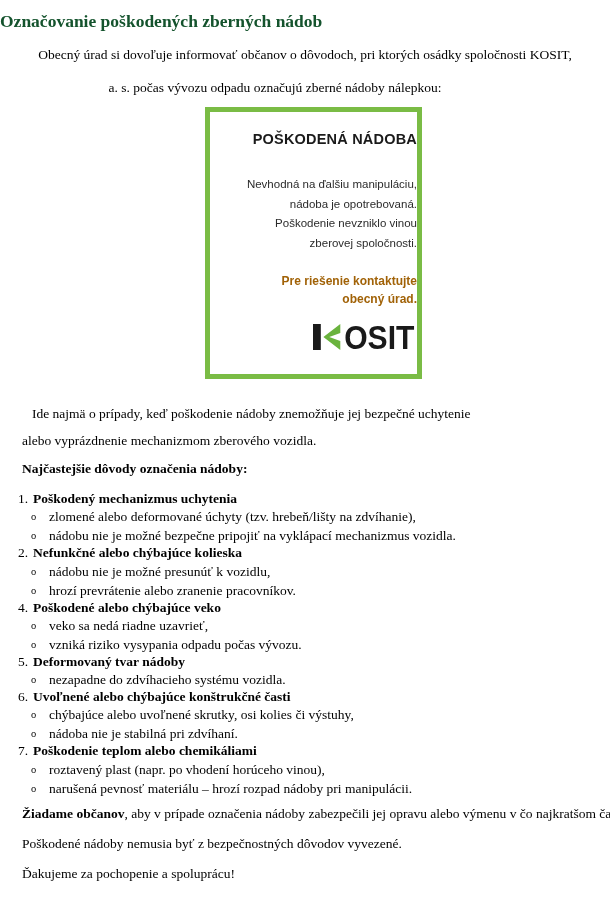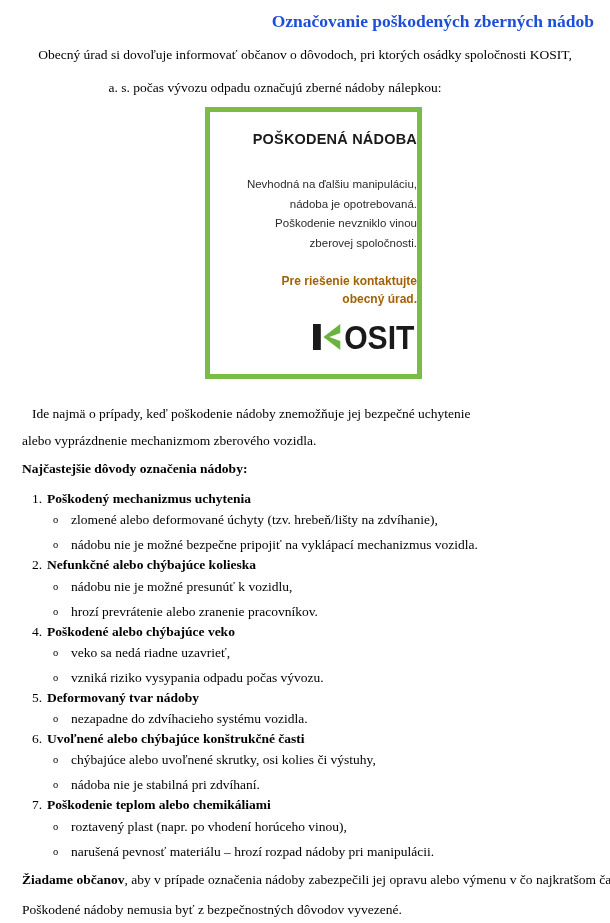--- a/index.html
+++ b/index.html
@@ -9,22 +9,22 @@
     height: 923px;
     background: #ffffff;
     overflow: hidden;
     font-family: "Liberation Serif", serif;
     font-size: 13.5px;
     line-height: 17px;
     color: #000000;
   }
   .title {
     margin: 10px 16px 0 0;
-    text-align: right;
-    color: #1d4ed8;
+    text-align: left;
+    color: #14532d;
     font-size: 17.5px;
     line-height: 22px;
     font-weight: bold;
   }
   .intro { margin: 0; text-align: center; white-space: nowrap; }
   .intro-1 { margin-top: 14px; }
   .intro-2 { margin-top: 16px; transform: translateX(-30px); }
 
   
   .sticker {
@@ -64,24 +64,24 @@
 
   
   .para { margin: 0 0 0 22px; white-space: nowrap; }
   .para-1 { margin-top: 26px; margin-left: 32px; }
   .para-2 { margin-top: 10px; }
   .list-heading { margin-top: 11px; font-weight: bold; }
 
   
   .reasons { margin: 14px 0 0 0; padding: 0; list-style: none; }
   .reason-item { margin: 0; padding: 0; }
-  .reason-head { padding-left: 32px; line-height: 16.3px; white-space: nowrap; }
+  .reason-head { padding-left: 18px; line-height: 16.3px; white-space: nowrap; }
   .reason-num { display: inline-block; width: 15px; }
   .reason-title { font-weight: bold; }
-  .sub-bullet { padding-left: 53px; line-height: 25px; white-space: nowrap; }
+  .sub-bullet { padding-left: 31px; line-height: 19px; white-space: nowrap; }
   .bullet-marker { display: inline-block; width: 18px; font-size: 10.5px; vertical-align: 1px; }
 
   
   .footer-request { margin-top: 7px; }
   .footer-note { margin-top: 13px; }
   .footer-thanks { margin-top: 13px; }
   .bold { font-weight: bold; }
 </style>
 </head>
 <body>

